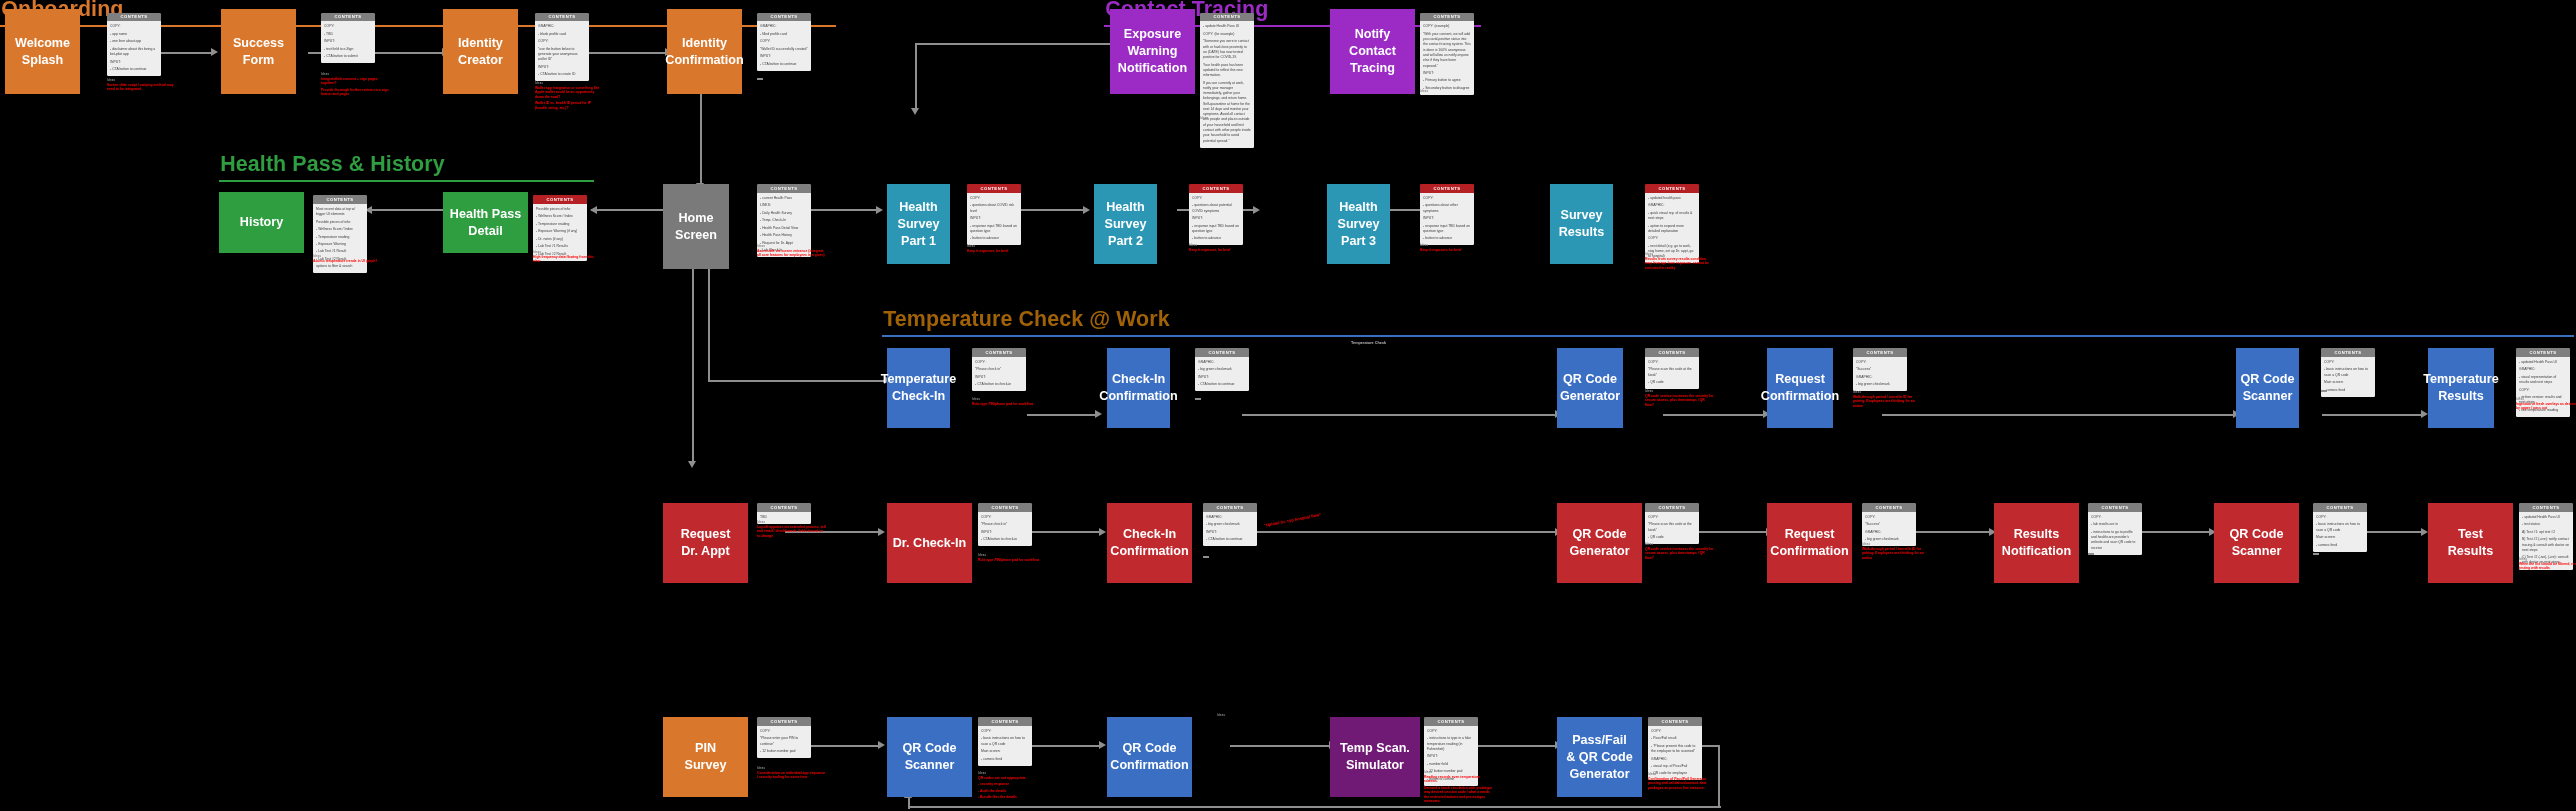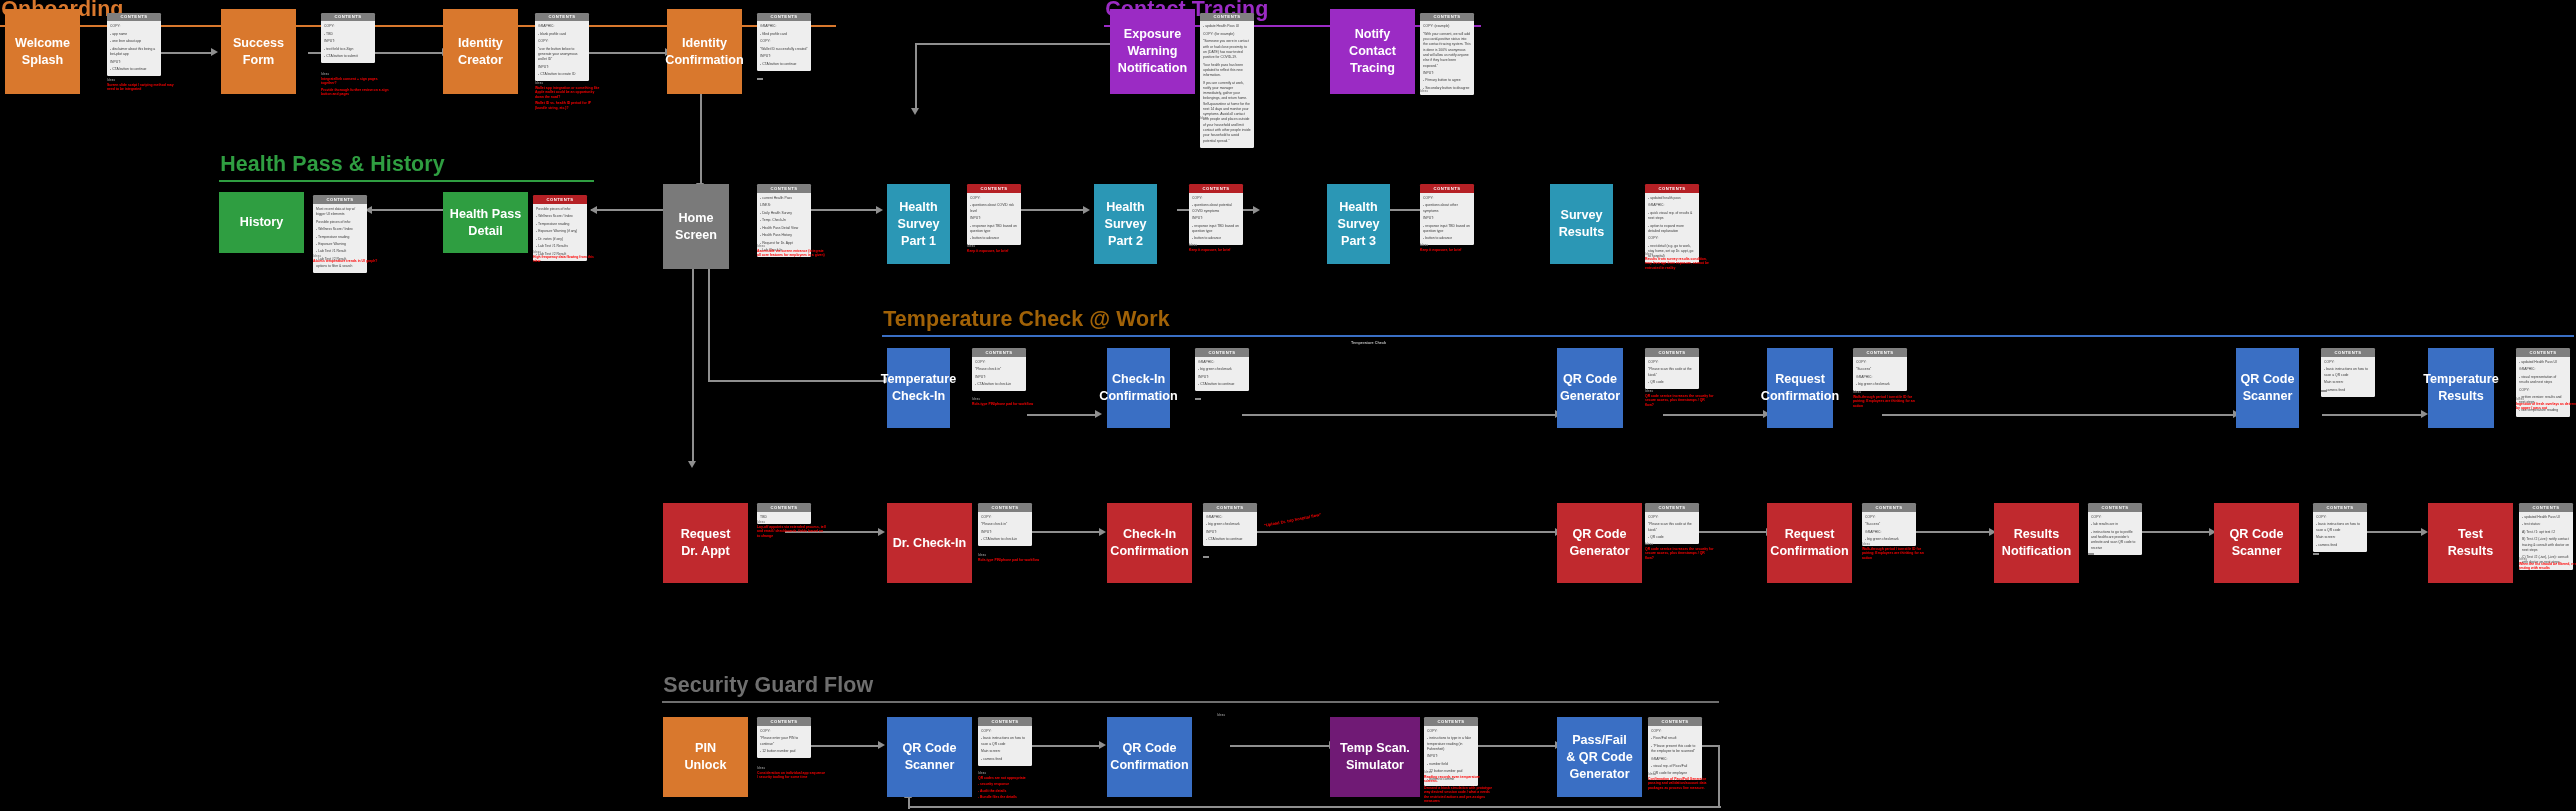--- a/index.html
+++ b/index.html
@@ -62,24 +62,20 @@
     <div class="sec-title" style="color:#9b2bc4">Contact Tracing</div>
     <div class="sec-rule" style="background:#9b2bc4"></div>
   </div>
   <div class="sec" style="left:219px;top:154px;width:375px;">
     <div class="sec-title" style="color:#2f9e41">Health Pass &amp; History</div>
     <div class="sec-rule" style="background:#2f9e41"></div>
   </div>
   <div class="sec" style="left:882px;top:309px;width:1692px;">
     <div class="sec-title" style="color:#a16207">Temperature Check @ Work</div>
     <div class="sec-rule" style="background:#3a6fc4"></div>
-  </div>
-  <div class="sec" style="left:662px;top:675px;width:1057px;">
-    <div class="sec-title" style="color:#6f6f6f">Security Guard Flow</div>
-    <div class="sec-rule" style="background:#6f6f6f"></div>
   </div>
 
   <div class="ln hln" style="left:140px;top:52px;width:72px;"></div>
   <div class="ar ar-r" style="left:211px;top:48px;"></div>
   <div class="ln hln" style="left:308px;top:52px;width:135px;"></div>
   <div class="ar ar-r" style="left:442px;top:48px;"></div>
   <div class="ln hln" style="left:582px;top:52px;width:85px;"></div>
   <div class="ar ar-r" style="left:665px;top:48px;"></div>
 
   <div class="ln vln" style="left:700px;top:92px;height:94px;"></div>
@@ -679,21 +675,21 @@
   </div>
   <div class="ideas" style="left:2519px;top:557px;">
     <div class="ideas-lb">Ideas</div>
     <div class="ideas-tx">
         <p>When the list should be filtered, results for testing with results</p>
       </div>
   </div>
 
   <div class="box" style="left:663px;top:717px;width:85px;height:80px;background:#d9782d;">
     <span>PIN
-Unlock</span>
+Survey</span>
   </div>
   <div class="note" style="left:757px;top:717px;">
     <div class="note-hd">CONTENTS</div>
     <div class="note-bd">
         <p>COPY:</p>
         <p>"Please enter your PIN to continue"</p>
         <p>- 12 button number pad</p>
       </div>
   </div>
   <div class="ideas" style="left:757px;top:766px;">

